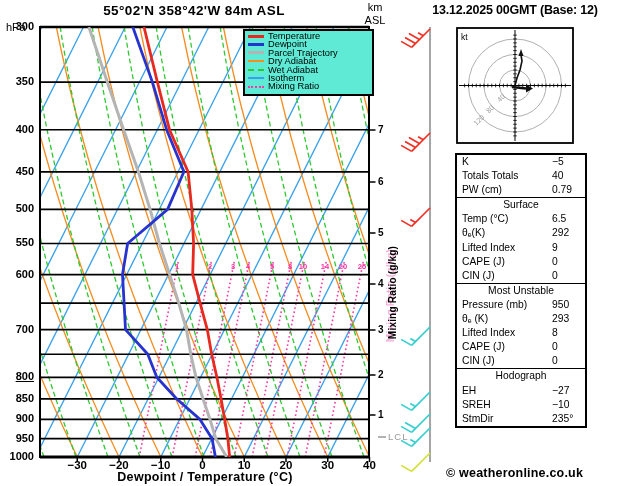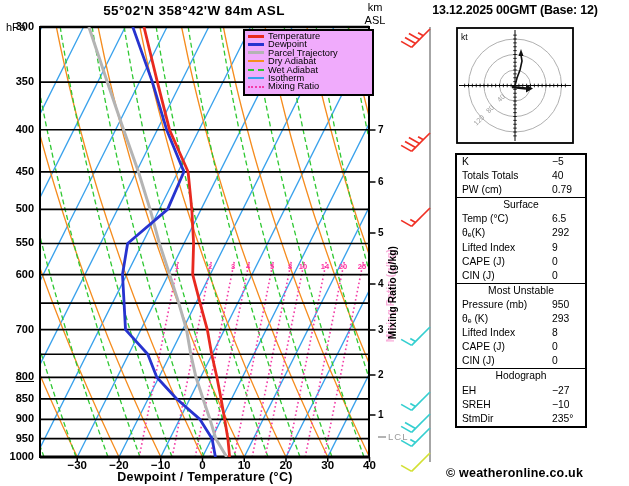--- a/index.html
+++ b/index.html
@@ -11,21 +11,21 @@
   .datehdr{font-size:12.5px;font-weight:bold;text-align:center;letter-spacing:-.2px;}
   .unit{font-size:11px;text-align:center;line-height:13px;}
   .plabel{position:absolute;left:0;width:34px;text-align:right;font-size:11px;font-weight:bold;}
   .xlabel{position:absolute;width:34px;text-align:center;font-size:11.5px;font-weight:bold;}
   .kmlabel{position:absolute;font-size:10px;font-weight:bold;}
   .mrlabel{position:absolute;width:16px;text-align:center;font-size:7.5px;font-weight:bold;color:#f**;color:#ff2fa0;}
   .axistitle{font-size:12.5px;font-weight:bold;text-align:center;letter-spacing:.3px;}
   .lcl{font-size:9.5px;color:#9a9a9a;letter-spacing:1px;}
   .mixaxis{font-size:10px;font-weight:bold;text-align:center;
            transform:rotate(-90deg);text-shadow:-3px -2px 0 #f9aeda;letter-spacing:.2px;}
-  .legend{border:2px solid #000;background:#f0abfc;padding-top:1px;}
+  .legend{border:2px solid #000;background:#5eead4;padding-top:1px;}
   .lrow{display:flex;align-items:center;height:8.4px;overflow:visible;}
   .lswatch{width:16px;margin-left:3px;flex:none;}
   .llabel{margin-left:4px;font-size:9.3px;line-height:8.4px;white-space:nowrap;}
   .panel{border:2px solid #000;background:#fff;font-size:10.3px;}
   .psection{border-top:1.5px solid #000;}
   .psection:first-child{border-top:none;}
   .phead{height:14.1px;line-height:14.5px;text-align:center;}
   .prow{display:flex;height:14.1px;line-height:14.5px;padding-left:5px;}
   .prow .lab{flex:1;white-space:nowrap;}
   .prow .val{width:33px;flex:none;text-align:left;}

